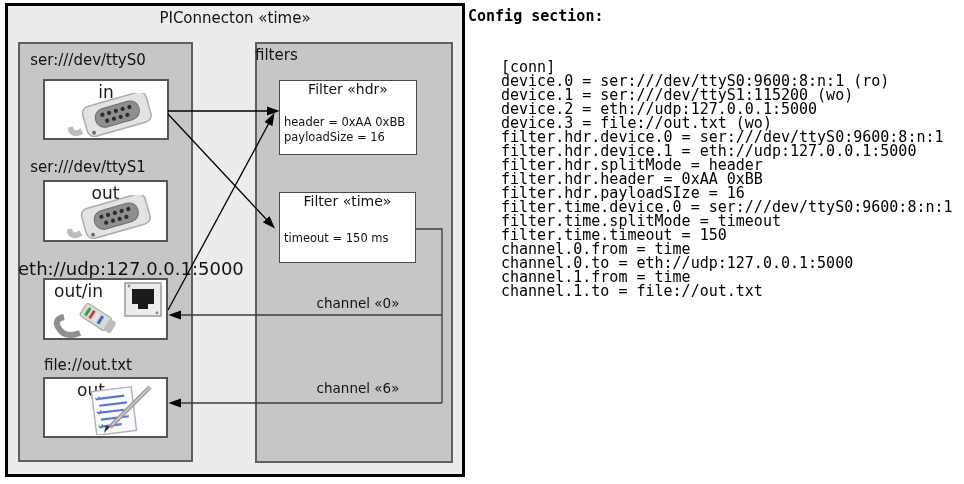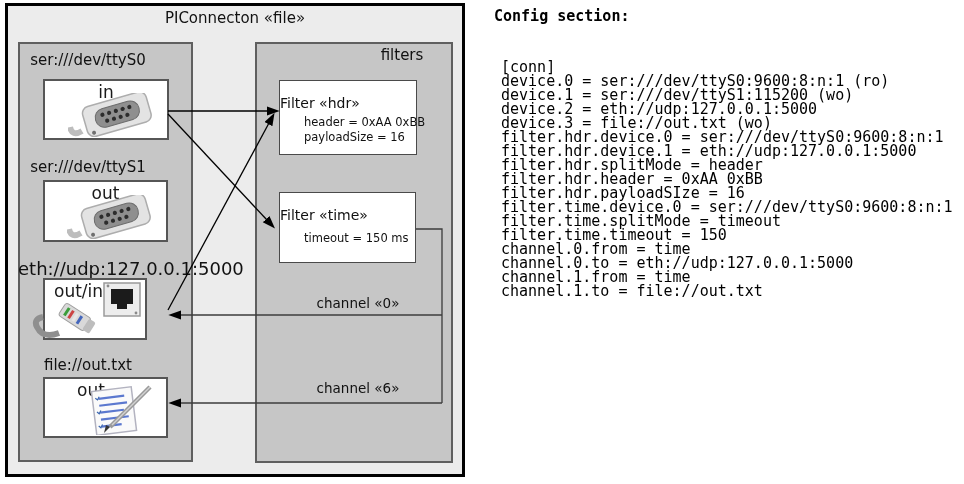--- a/index.html
+++ b/index.html
@@ -6,51 +6,51 @@
   #stage{position:relative;width:964px;height:484px;background:#ffffff;
          font-family:"DejaVu Sans","Liberation Sans",sans-serif;color:#000;overflow:hidden;}
   
   .outer-box{position:absolute;left:5px;top:3px;width:460px;height:474px;
              box-sizing:border-box;border:3px solid #000;background:#ececec;}
   .diag-title{position:absolute;left:5px;top:9px;width:460px;text-align:center;
               font-size:15px;color:#111;}
   .group{position:absolute;box-sizing:border-box;background:#c6c6c6;border:2px solid #5f5f5f;}
   .devices-group{left:18px;top:42px;width:175px;height:420px;}
   .filters-group{left:255px;top:42px;width:198px;height:421px;}
-  .group-title{position:absolute;left:255px;top:46px;width:198px;text-align:center;
-               font-size:15px;color:#111;padding-left:48px;}
+  .group-title{position:absolute;left:255px;top:46px;width:198px;text-align:left;
+               font-size:15px;color:#111;}
   .dev-label{position:absolute;left:18px;width:140px;text-align:center;font-size:15px;color:#111;}
   .dev-label.small{font-size:18px;}
   .dev-box{position:absolute;box-sizing:border-box;background:#fff;border:2px solid #565656;}
   .dev-mode{position:absolute;left:0;right:0;top:1px;text-align:center;
             font-size:17px;color:#1a1a1a;}
   .dev-mode.left{left:9px;right:auto;text-align:left;}
   .filter-box{position:absolute;box-sizing:border-box;background:#fff;border:1.5px solid #4a4a4a;}
-  .filter-title{margin-top:14px;text-align:left;font-size:14px;color:#111;}
-  .filter-attrs{position:absolute;left:24px;top:34px;font-size:11.5px;line-height:15px;
+  .filter-title{margin-top:0;text-align:center;font-size:14px;color:#111;}
+  .filter-attrs{position:absolute;left:4px;top:34px;font-size:11.5px;line-height:15px;
                 white-space:pre;color:#111;}
   .channel-label{position:absolute;left:296px;width:124px;text-align:center;
                  font-size:13.5px;color:#111;}
   .icon{position:absolute;}
   #arrows{position:absolute;left:0;top:0;pointer-events:none;}
   
-  .config-heading{position:absolute;left:494px;top:7px;
+  .config-heading{position:absolute;left:468px;top:7px;
                   font-family:"DejaVu Sans Mono","Liberation Mono",monospace;
                   font-size:15px;font-weight:600;color:#000;}
   .config-lines{position:absolute;left:485px;top:44px;margin:16px;
                 font-family:"DejaVu Sans Mono","Liberation Mono",monospace;
                 font-size:15px;line-height:14px;color:#000;white-space:pre;}
 </style>
 </head>
 <body>
 
 <div id="stage">
 
   <div class="outer-box"></div>
-  <div class="diag-title">PIConnecton «file»</div>
+  <div class="diag-title">PIConnecton «time»</div>
 
   <div class="group devices-group"></div>
   <div class="group filters-group"></div>
   <div class="group-title">filters</div>
 
   <div class="dev-label" style="top:51px">ser:///dev/ttyS0</div>
   <div class="dev-box" style="left:43px;top:79px;width:126px;height:61px">
     <span class="dev-mode">in</span>
     <svg class="icon" style="right:3px;bottom:1px" width="96" height="44" viewBox="0 0 96 44">
       <path d="M14,38 Q4,44 2,34" stroke="#bdbdbd" stroke-width="6" fill="none"></path>
@@ -87,21 +87,21 @@
         <circle cx="38" cy="25" r="2.1" fill="#2c2c2c"></circle>
           <circle cx="45" cy="25" r="2.1" fill="#2c2c2c"></circle>
         <circle cx="52" cy="25" r="2.1" fill="#2c2c2c"></circle>
           <circle cx="59" cy="25" r="2.1" fill="#2c2c2c"></circle>
         <circle cx="22" cy="33" r="2" fill="#6f6f6f"></circle>
       </g>
     </svg>
   </div>
 
   <div class="dev-label small" style="top:258px">eth://udp:127.0.0.1:5000</div>
-  <div class="dev-box" style="left:43px;top:278px;width:104px;height:62px">
+  <div class="dev-box" style="left:43px;top:278px;width:125px;height:62px">
     <span class="dev-mode left">out/in</span>
     <svg class="icon" style="right:2px;top:1px" width="118" height="58" viewBox="0 0 118 58">
 
       <rect x="79" y="2" width="36" height="33" fill="#ededed" stroke="#9a9a9a" stroke-width="1.5"></rect>
       <rect x="86" y="8" width="22" height="15" fill="#1b1b1b"></rect>
       <rect x="92" y="23" width="10" height="5" fill="#1b1b1b"></rect>
       <circle cx="83" cy="5" r="1.4" fill="#8a8a8a"></circle>
         <circle cx="111" cy="32" r="1.4" fill="#8a8a8a"></circle>
 
       <path d="M34,52 Q18,58 12,46 Q8,38 18,36" stroke="#8f8f8f" stroke-width="6" fill="none"></path>

